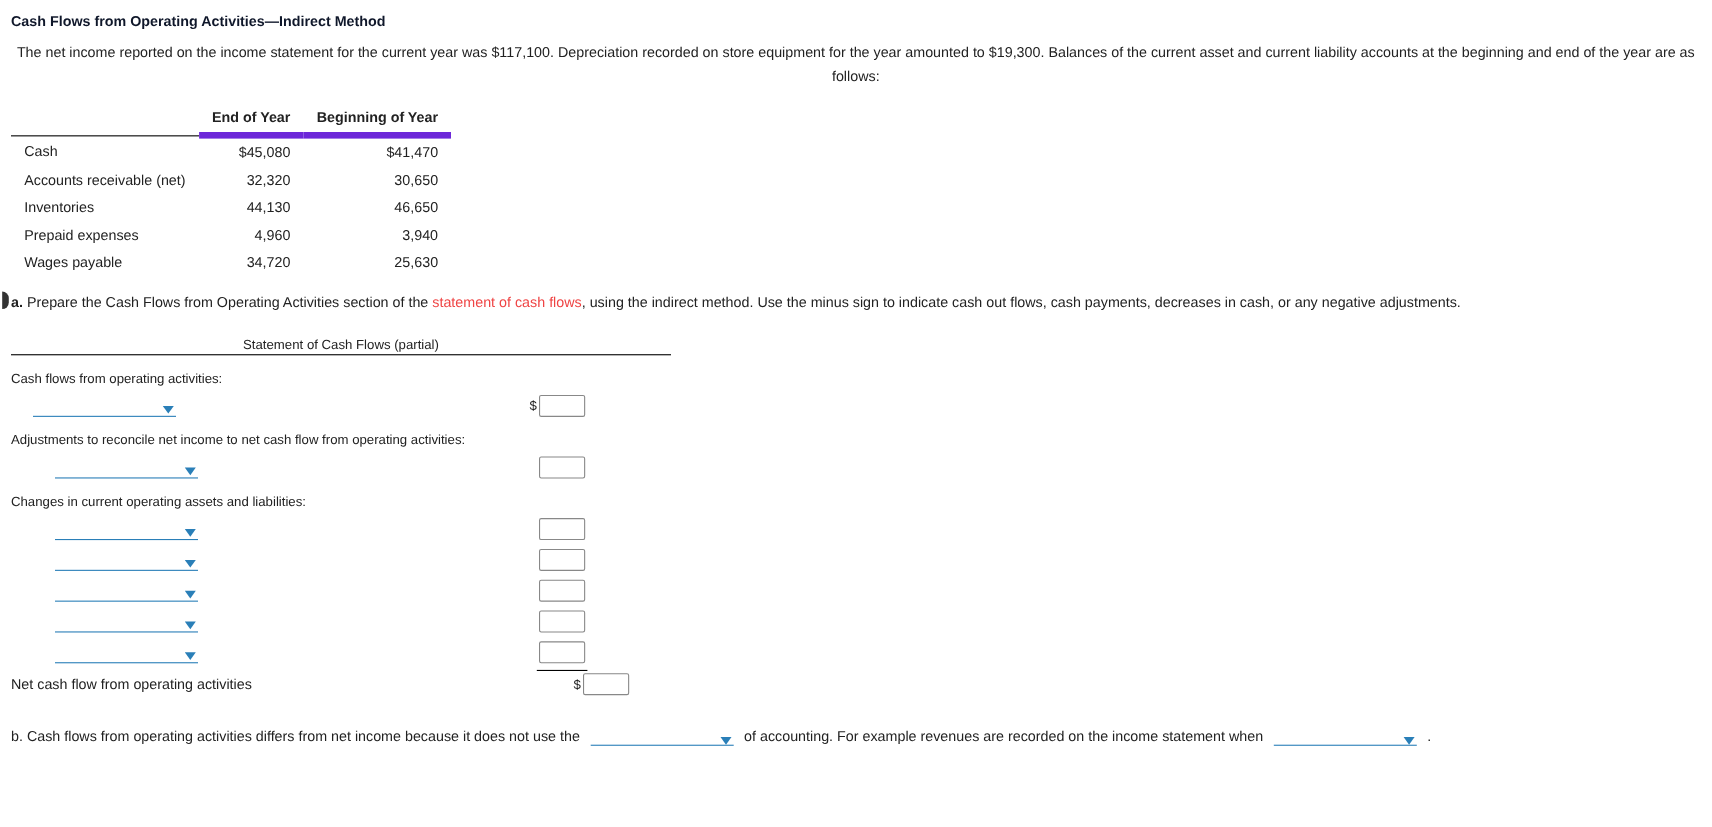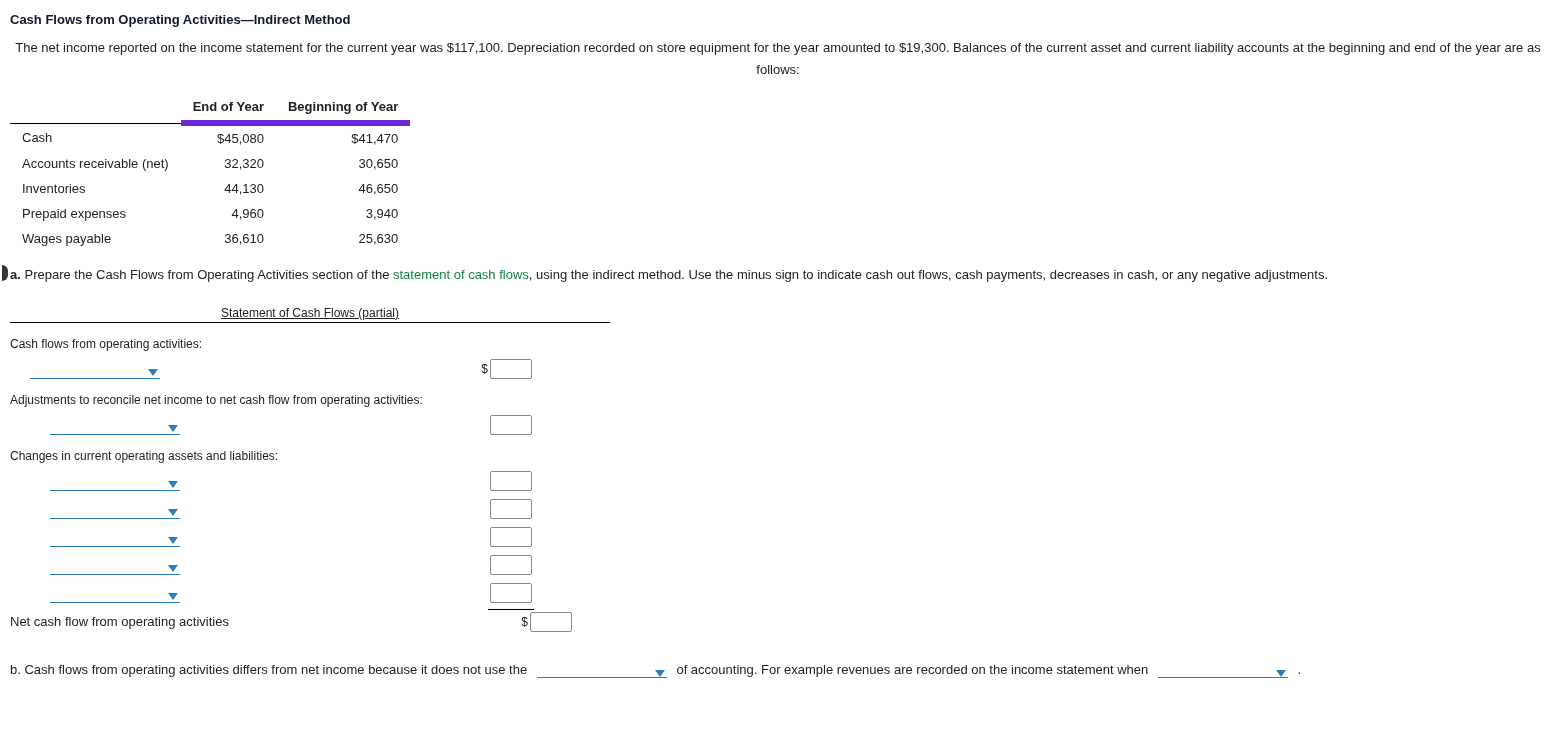--- a/index.html
+++ b/index.html
@@ -37,33 +37,32 @@
   table.balances td {
     padding: 5px 12px;
     text-align: right;
   }
   table.balances td.first { text-align: left; }
   .q {
     margin: 6px 0 20px 0;
     line-height: 1.6;
   }
   .q .bold { font-weight: bold; }
-  .link { color: #15803d; }
+  .link { color: #ef4444; }
   
   .ws {
     margin-top: 18px;
   }
   .ws-head {
     width: 600px;
     text-align: center;
     border-bottom: 1px solid #000;
     padding-bottom: 2px;
     font-size: 12px;
     margin-bottom: 6px;
-    text-decoration: underline;
   }
   .ws-row {
     display: flex;
     align-items: flex-end;
     margin: 6px 0;
     min-height: 22px;
   }
   .ws-label {
     width: 470px;
     font-size: 12px;
@@ -173,21 +172,21 @@
     <td>44,130</td>
     <td>46,650</td>
   </tr>
   <tr>
     <td class="first">Prepaid expenses</td>
     <td>4,960</td>
     <td>3,940</td>
   </tr>
   <tr>
     <td class="first">Wages payable</td>
-    <td>36,610</td>
+    <td>34,720</td>
     <td>25,630</td>
   </tr>
 </tbody>
   </table>
 
 <div class="qa-wrap">
   <div class="bullet"></div>
   <div class="q">
     <span class="bold">a.</span>
     <span>Prepare the Cash Flows from Operating Activities section of the </span><span class="link">statement of cash flows</span><span>, using the indirect method. Use the minus sign to indicate cash out flows, cash payments, decreases in cash, or any negative adjustments.</span>

